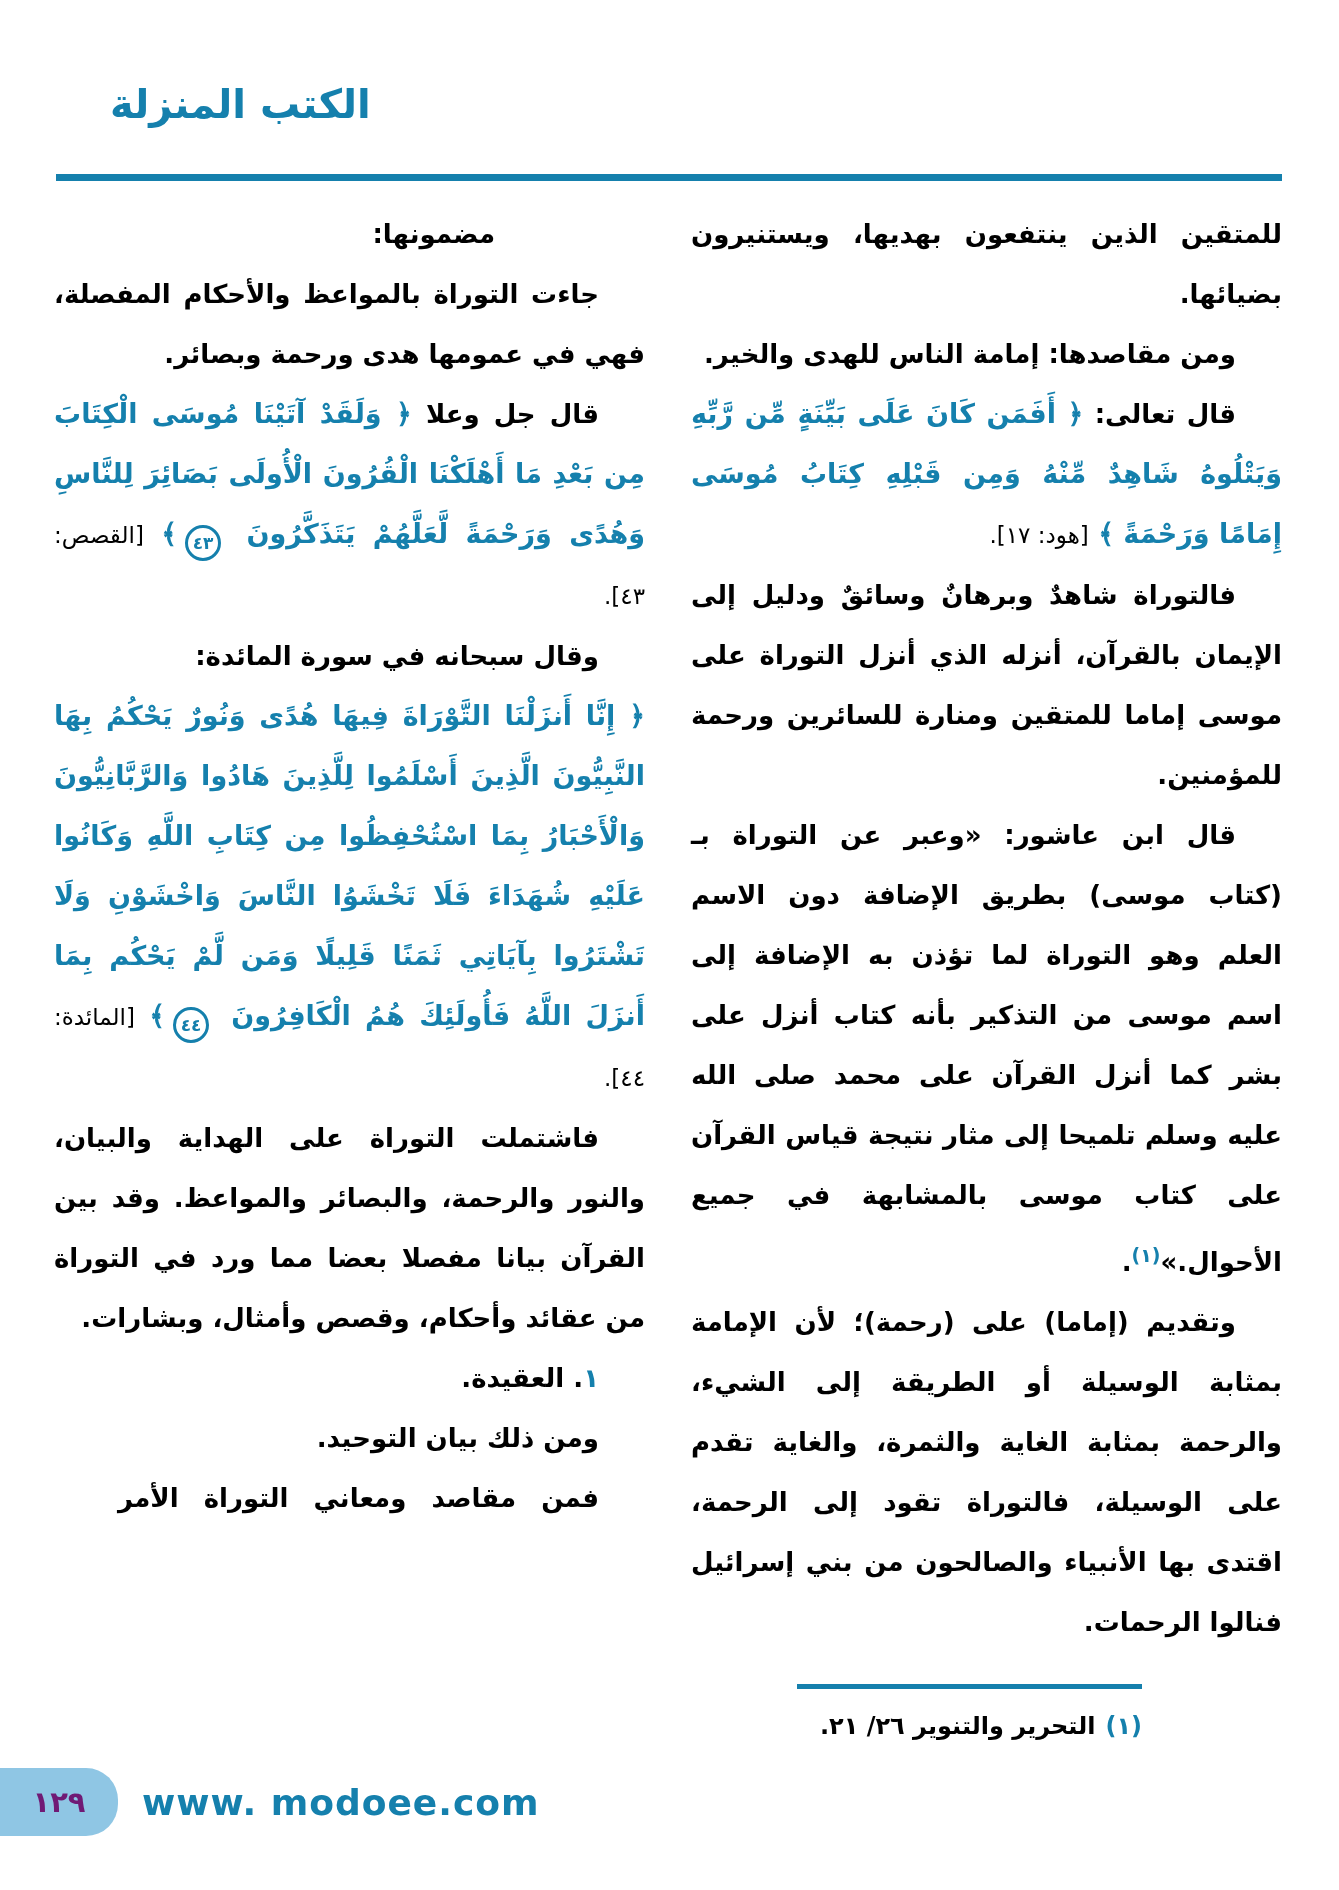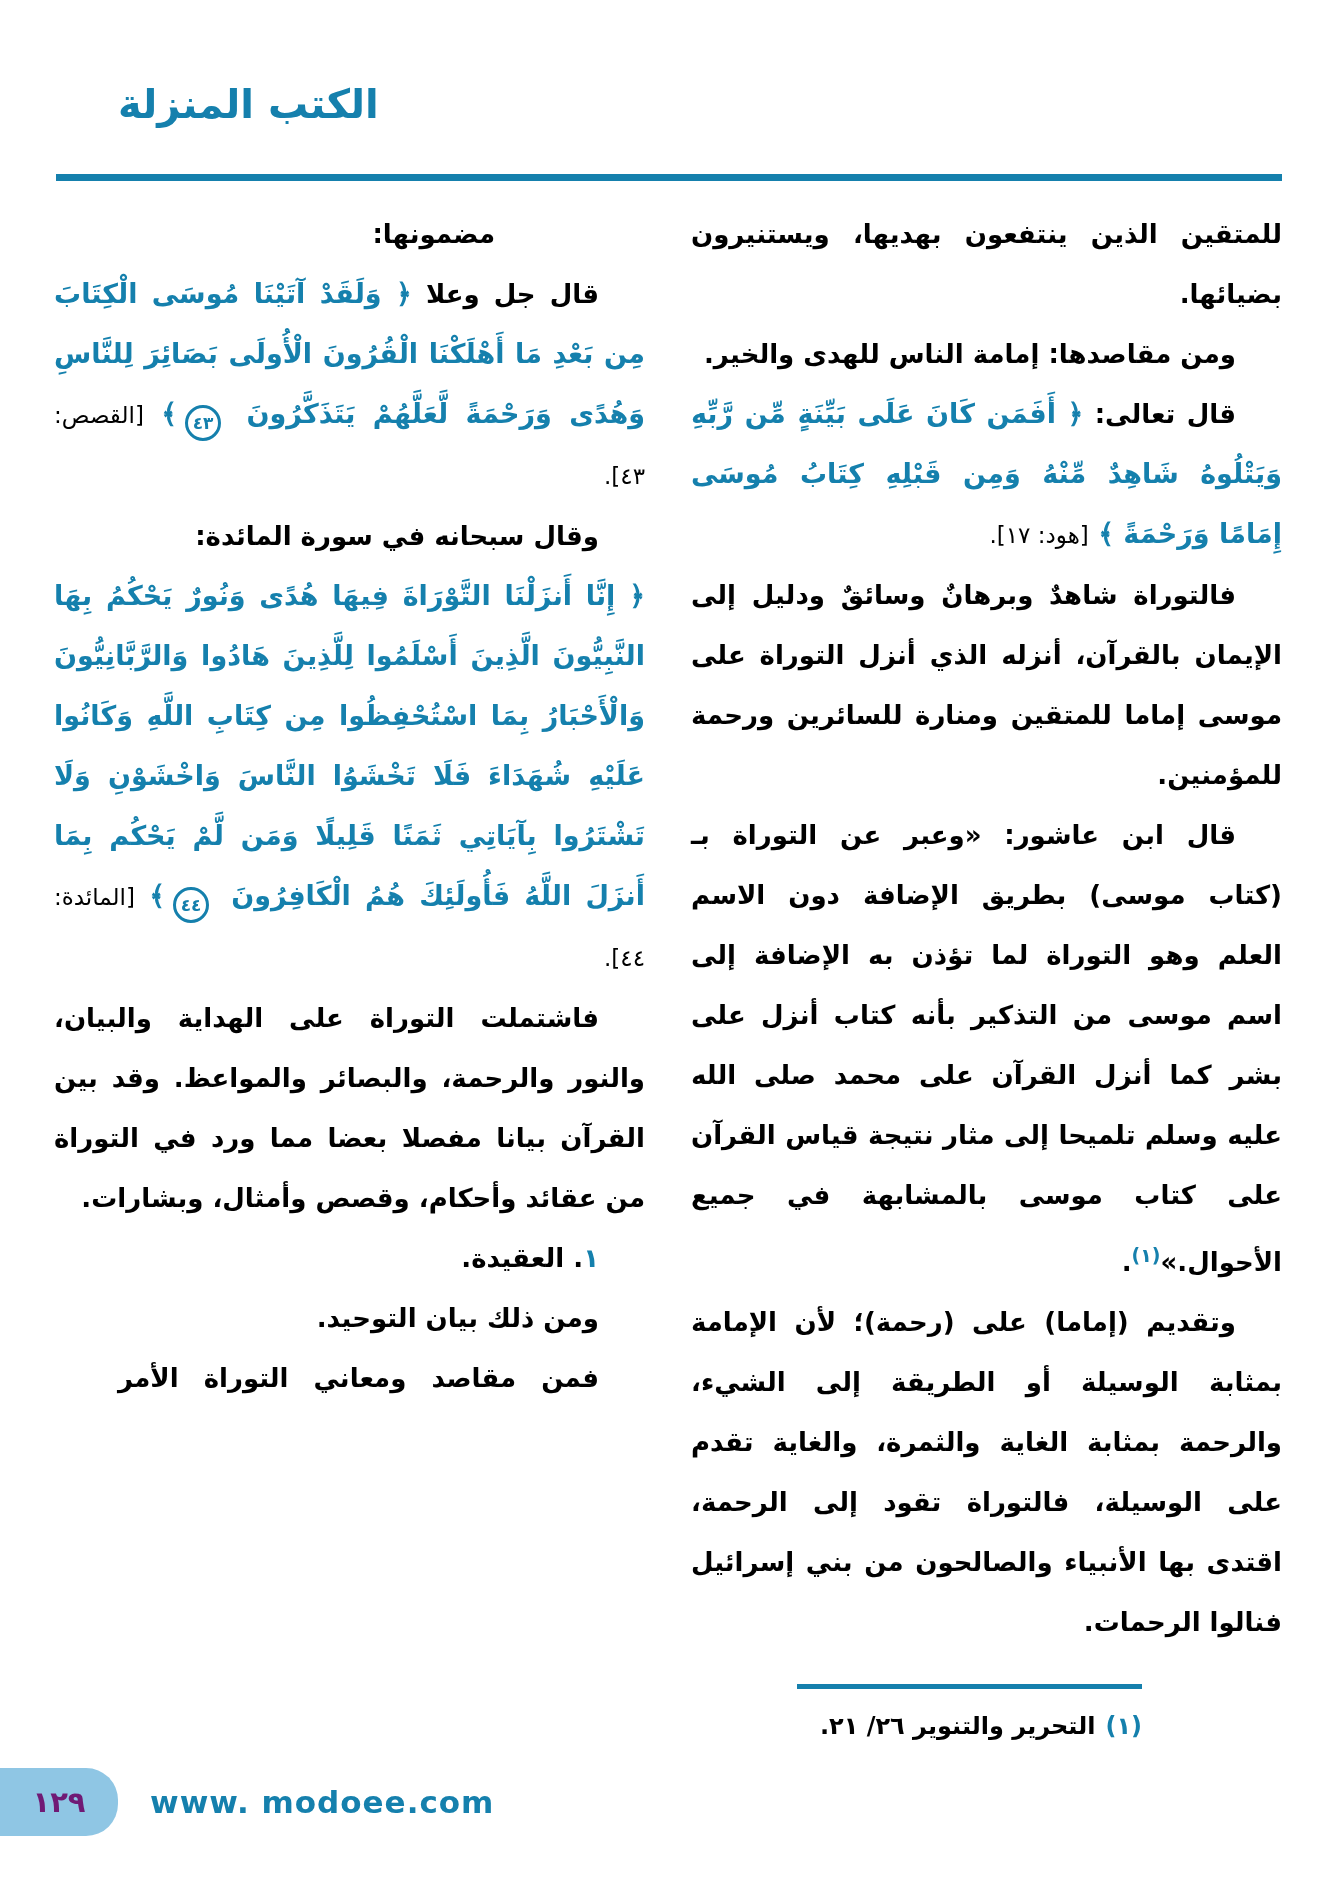--- a/index.html
+++ b/index.html
@@ -19,21 +19,20 @@
     overflow:hidden;
     color:var(--text);
   }
   
   .title{
     position:absolute;top:84px;left:110px;
     color:var(--accent);
     font-size:40px;font-weight:bold;
     line-height:1;
     white-space:nowrap;
-    margin-left:8px;
   }
   .header-rule{
     position:absolute;top:174px;left:56px;right:57px;
     height:7px;background:var(--accent);
   }
   
   .columns{
     position:absolute;top:204px;right:57px;left:54px;bottom:122px;
     display:flex;gap:46px;
     overflow:hidden;
@@ -82,23 +81,23 @@
     direction:ltr;display:flex;align-items:center;
   }
   .page-badge{
     width:118px;height:68px;
     background:var(--badge);
     border-radius:0 32px 32px 0;
     color:#701a75;font-size:29px;font-weight:bold;
     display:flex;align-items:center;justify-content:center;
   }
   .site-url{
-    margin-left:32px;
+    margin-left:24px;
     color:var(--accent);
-    font-size:31px;font-weight:bold;letter-spacing:1px;
+    font-size:36px;font-weight:bold;letter-spacing:1px;
     direction:ltr;
   }
 </style>
 </head>
 <body>
 
 <div class="page">
 
   <div class="title">الكتب المنزلة</div>
   <div class="header-rule"></div>
@@ -116,20 +115,21 @@
         </div>
       <div class="footnote">
         <div class="footnote-rule"></div>
         <p class="footnote-line"><span class="fn-marker">(١)</span><span>التحرير والتنوير ٢٦/ ٢١.</span></p>
       </div>
     </section>
 
     <section class="col col-left">
       <div class="paras">
           <p class="para head-indent"><span class="seg-body">مضمونها:</span></p>
+          <p class="para indent"><span class="seg-body">جاءت التوراة بالمواعظ والأحكام المفصلة، فهي في عمومها هدى ورحمة وبصائر.</span></p>
           <p class="para indent"><span class="seg-body">قال جل وعلا </span><span class="seg-quran">﴿ وَلَقَدْ آتَيْنَا مُوسَى الْكِتَابَ مِن بَعْدِ مَا أَهْلَكْنَا الْقُرُونَ الْأُولَى بَصَائِرَ لِلنَّاسِ وَهُدًى وَرَحْمَةً لَّعَلَّهُمْ يَتَذَكَّرُونَ </span><span class="seg-ayah">٤٣</span><span class="seg-quran">﴾ </span><span class="seg-ref">[القصص: ٤٣].</span></p>
           <p class="para indent"><span class="seg-body">وقال سبحانه في سورة المائدة:</span></p>
           <p class="para"><span class="seg-quran">﴿ إِنَّا أَنزَلْنَا التَّوْرَاةَ فِيهَا هُدًى وَنُورٌ يَحْكُمُ بِهَا النَّبِيُّونَ الَّذِينَ أَسْلَمُوا لِلَّذِينَ هَادُوا وَالرَّبَّانِيُّونَ وَالْأَحْبَارُ بِمَا اسْتُحْفِظُوا مِن كِتَابِ اللَّهِ وَكَانُوا عَلَيْهِ شُهَدَاءَ فَلَا تَخْشَوُا النَّاسَ وَاخْشَوْنِ وَلَا تَشْتَرُوا بِآيَاتِي ثَمَنًا قَلِيلًا وَمَن لَّمْ يَحْكُم بِمَا أَنزَلَ اللَّهُ فَأُولَئِكَ هُمُ الْكَافِرُونَ </span><span class="seg-ayah">٤٤</span><span class="seg-quran">﴾ </span><span class="seg-ref">[المائدة: ٤٤].</span></p>
           <p class="para indent"><span class="seg-body">فاشتملت التوراة على الهداية والبيان، والنور والرحمة، والبصائر والمواعظ. وقد بين القرآن بيانا مفصلا بعضا مما ورد في التوراة من عقائد وأحكام، وقصص وأمثال، وبشارات.</span></p>
           <p class="para indent"><span class="seg-accent">١</span><span class="seg-body">. العقيدة.</span></p>
           <p class="para indent"><span class="seg-body">ومن ذلك بيان التوحيد.</span></p>
           <p class="para indent spread"><span class="seg-body">فمن مقاصد ومعاني التوراة الأمر</span></p>
         </div>
     </section>
 

